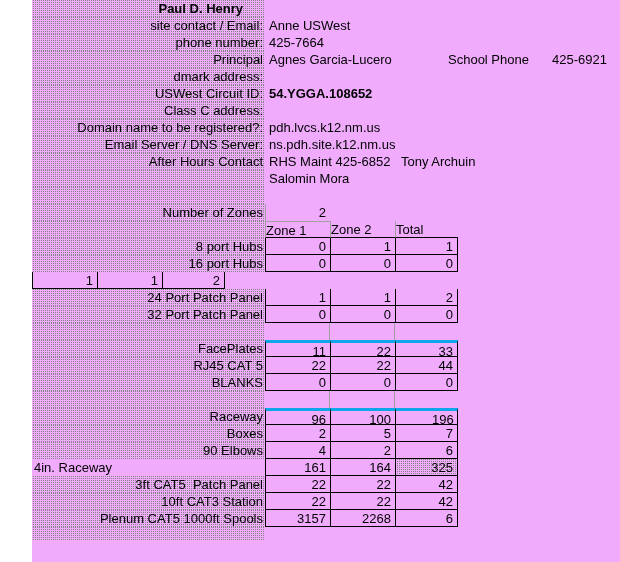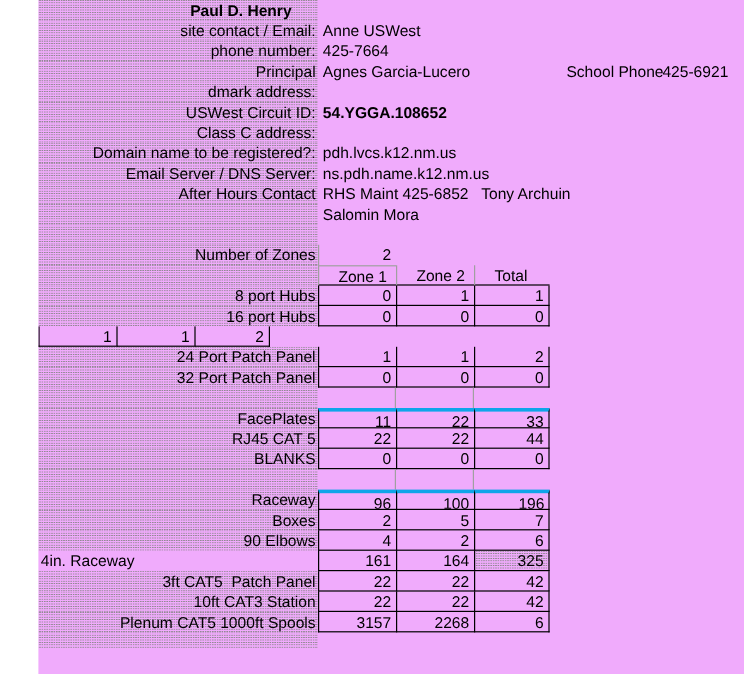--- a/index.html
+++ b/index.html
@@ -11,31 +11,31 @@
   }
   .row{display:flex;height:17px;line-height:17px;position:relative;}
   .row.h12{height:13px;}
   .lbl{width:233px;flex:0 0 233px;text-align:right;padding-right:2px;box-sizing:border-box;white-space:pre;overflow:hidden;}
   .lbl.plain{text-align:left;padding-left:2px;padding-right:0;}
   .pr22{padding-right:22px;}
   .val{padding-left:4px;white-space:pre;}
   .c{box-sizing:border-box;text-align:right;padding-right:4px;white-space:pre;overflow:hidden;}
   .c1,.c2{width:65px;flex:0 0 65px;}
   .c3{width:63px;flex:0 0 63px;}
-  .hdr{text-align:left;padding-left:16px;padding-right:0;}
+  .hdr{text-align:left;padding-left:0;padding-right:0;}
   .bL{border-left:1px solid #000;}
   .bR{border-right:1px solid #000;}
   .bB{border-bottom:1px solid #000;}
   .bT{border-top:3px solid #0ea5e9;padding-left:36px;}
   .gL{border-left:1px solid #a0a0a0;}
   .gR{border-right:1px solid #a0a0a0;}
   .gT{border-top:1px solid #a0a0a0;}
   .bold{font-weight:bold;}
   .dither{background-image:conic-gradient(#848484 90deg,rgba(0,0,0,0) 90deg);background-size:2px 2px;}
-  .abs1{position:absolute;left:440px;top:0;}
+  .abs1{position:absolute;left:416px;top:0;}
   .abs2{position:absolute;left:520px;top:0;}
 </style>
 </head>
 <body>
 
 <div id="canvas">
 
   <div class="row">
     <div class="lbl dither bold pr22">Paul D. Henry</div>
   </div>
@@ -65,21 +65,21 @@
   <div class="row">
     <div class="lbl dither">Class C address:</div>
     <div class="val"></div>
   </div>
   <div class="row">
     <div class="lbl dither">Domain name to be registered?:</div>
     <div class="val">pdh.lvcs.k12.nm.us</div>
   </div>
   <div class="row">
     <div class="lbl dither">Email Server / DNS Server:</div>
-    <div class="val">ns.pdh.name.k12.nm.us</div>
+    <div class="val">ns.pdh.site.k12.nm.us</div>
   </div>
   <div class="row">
     <div class="lbl dither">After Hours Contact</div>
     <div class="val">RHS Maint 425-6852   Tony Archuin</div>
   </div>
   <div class="row">
     <div class="lbl dither"></div>
     <div class="val">Salomin Mora</div>
   </div>
 

